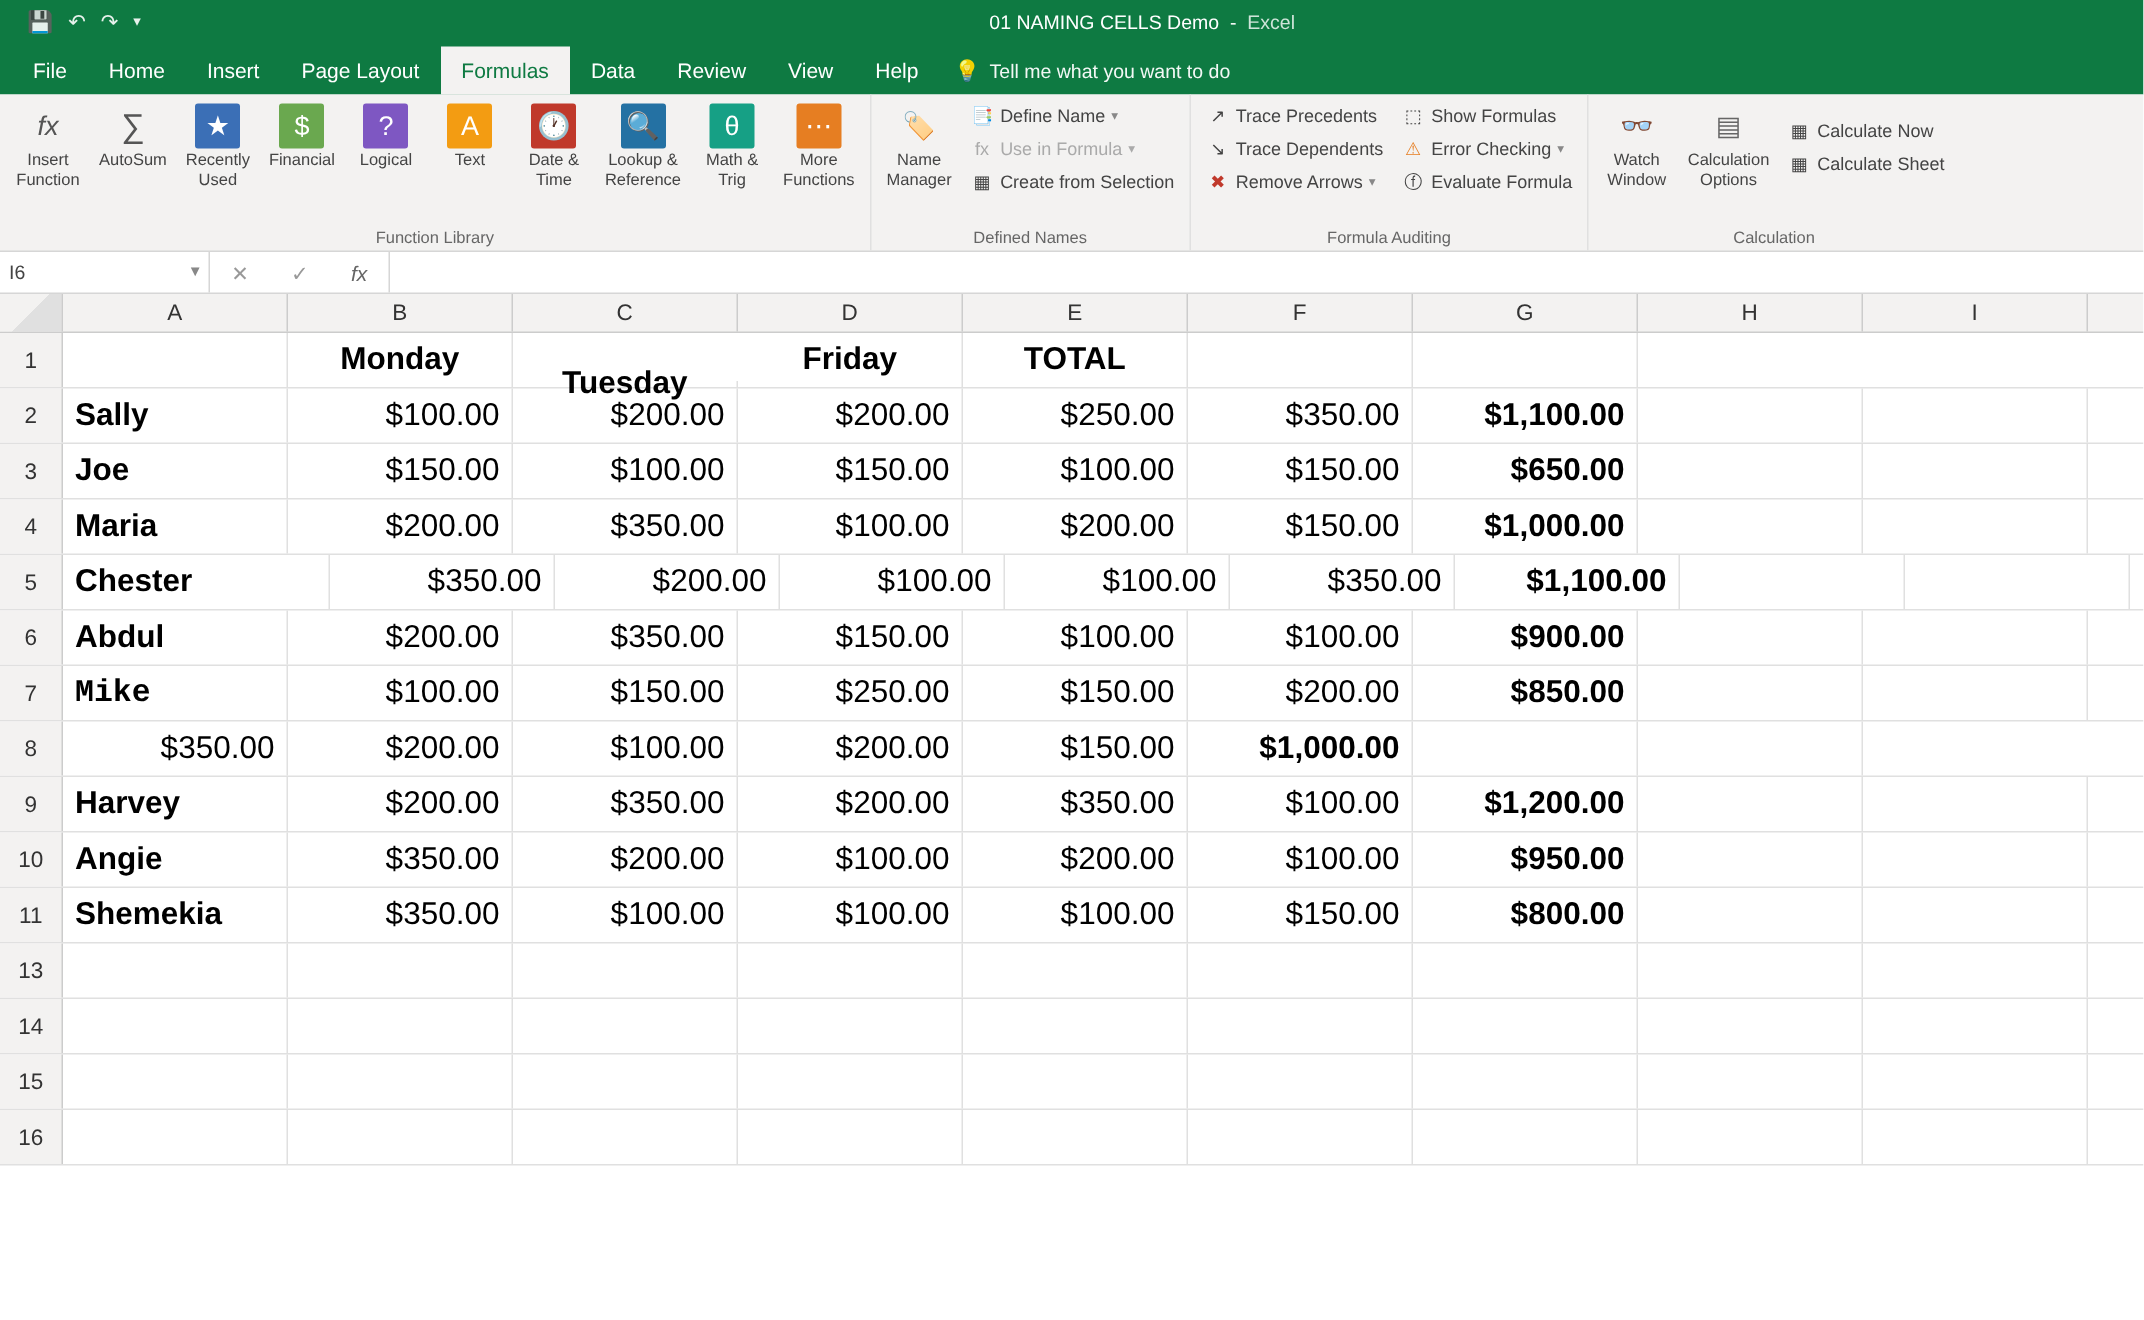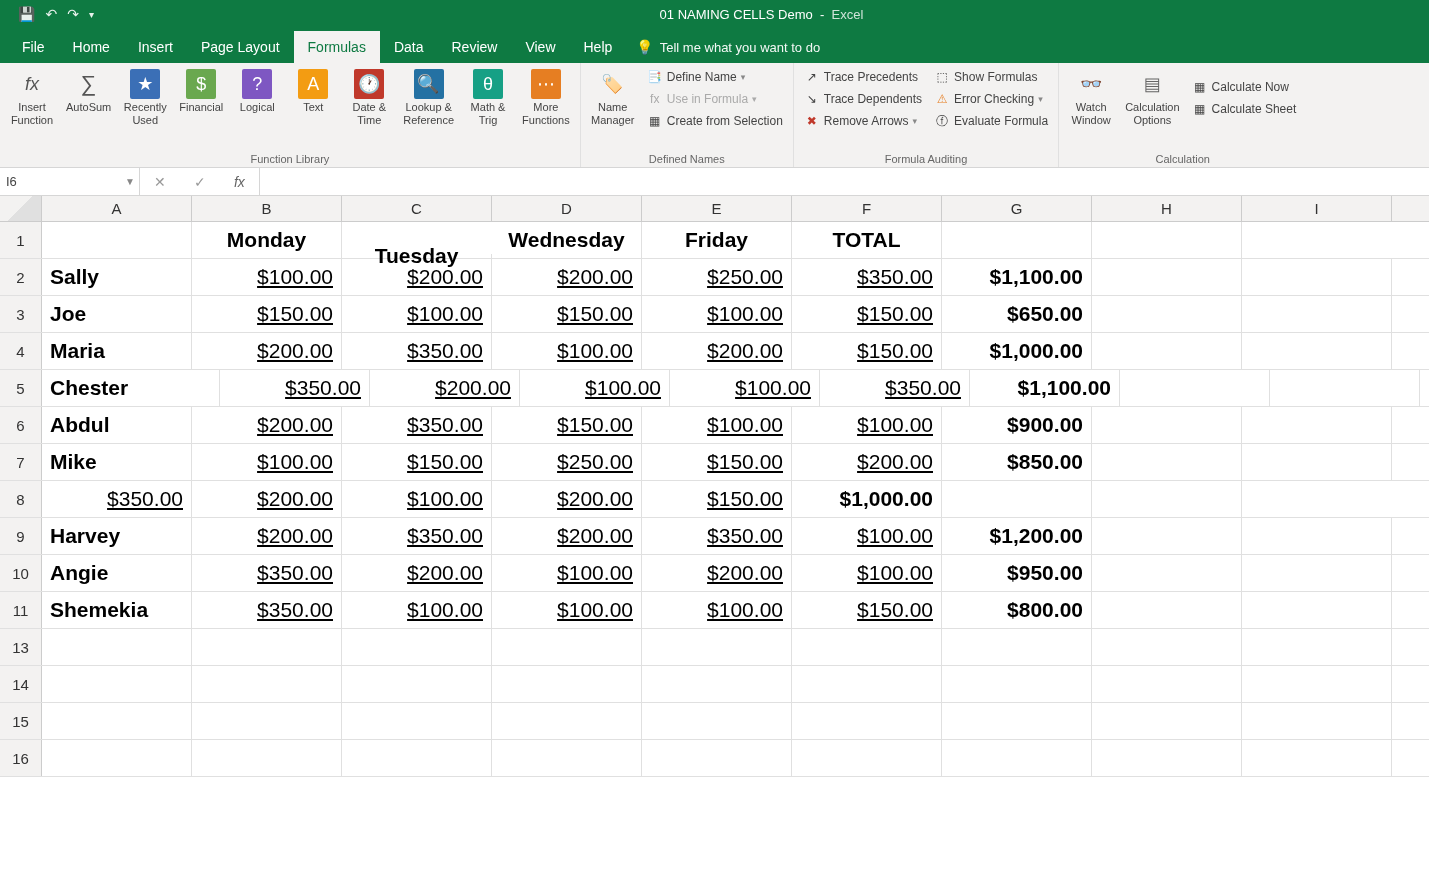--- a/index.html
+++ b/index.html
@@ -43,21 +43,21 @@
 
 .gridwrap { position: relative; }
 .colhdr { display: flex; height: 26px; background: #f3f2f1; border-bottom: 1px solid #ccc; font-size: 15px; color: #333; }
 .corner { width: 42px; border-right: 1px solid #ccc; background: linear-gradient(135deg, #f3f2f1 50%, #e0e0e0 50%); }
 .ch { border-right: 1px solid #ccc; display: flex; align-items: center; justify-content: center; }
 .grow { display: flex; height: 37px; border-bottom: 1px solid #e0e0e0; }
 .rh { width: 42px; border-right: 1px solid #ccc; background: #f3f2f1; display: flex; align-items: center; justify-content: center; font-size: 15px; color: #333; }
 .cell { border-right: 1px solid #e0e0e0; display: flex; align-items: center; padding: 0 8px; font-size: 21px; color: #000; }
 .cell.hdr { justify-content: center; font-weight: 700; }
 .cell.name { justify-content: flex-start; font-weight: 700; }
-.cell.num { justify-content: flex-end; text-decoration: underline; }
+.cell.num { justify-content: flex-end; }
 .cell.total { justify-content: flex-end; font-weight: 700; }
 .cell.lbl { justify-content: flex-start; font-weight: 700; }
 </style>
 </head>
 <body>
 
 <div class="titlebar">
   <div class="qat">
     <span>💾</span>
     <span>↶</span>
@@ -258,21 +258,20 @@
       <div class="ch" style="width: 150px;">G</div>
       <div class="ch" style="width: 150px;">H</div>
       <div class="ch" style="width: 150px;">I</div>
     </div>
   <div id="gridbody">
       <div class="grow">
         <div class="rh">1</div>
         <div class="cell " style="width: 150px;"></div>
         <div class="cell hdr" style="width: 150px;">Monday</div>
         <div class="cell hdr" style="width: 150px; margin-top: 32px;">Tuesday</div>
-        <div class="cell hdr" style="width: 150px;">Wednesday</div>
         <div class="cell hdr" style="width: 150px;">Friday</div>
         <div class="cell hdr" style="width: 150px;">TOTAL</div>
         <div class="cell " style="width: 150px;"></div>
         <div class="cell " style="width: 150px;"></div>
       </div>
       <div class="grow">
         <div class="rh">2</div>
         <div class="cell name" style="width: 150px;">Sally</div>
         <div class="cell num" style="width: 150px;">$100.00</div>
         <div class="cell num" style="width: 150px;">$200.00</div>
@@ -326,21 +325,21 @@
         <div class="cell num" style="width: 150px;">$350.00</div>
         <div class="cell num" style="width: 150px;">$150.00</div>
         <div class="cell num" style="width: 150px;">$100.00</div>
         <div class="cell num" style="width: 150px;">$100.00</div>
         <div class="cell total" style="width: 150px;">$900.00</div>
         <div class="cell " style="width: 150px;"></div>
         <div class="cell " style="width: 150px;"></div>
       </div>
       <div class="grow">
         <div class="rh">7</div>
-        <div class="cell name" style="width: 150px;">Mike</div>
+        <div class="cell name" style="width: 150px; font-family: Liberation Mono, monospace;">Mike</div>
         <div class="cell num" style="width: 150px;">$100.00</div>
         <div class="cell num" style="width: 150px;">$150.00</div>
         <div class="cell num" style="width: 150px;">$250.00</div>
         <div class="cell num" style="width: 150px;">$150.00</div>
         <div class="cell num" style="width: 150px;">$200.00</div>
         <div class="cell total" style="width: 150px;">$850.00</div>
         <div class="cell " style="width: 150px;"></div>
         <div class="cell " style="width: 150px;"></div>
       </div>
       <div class="grow">

